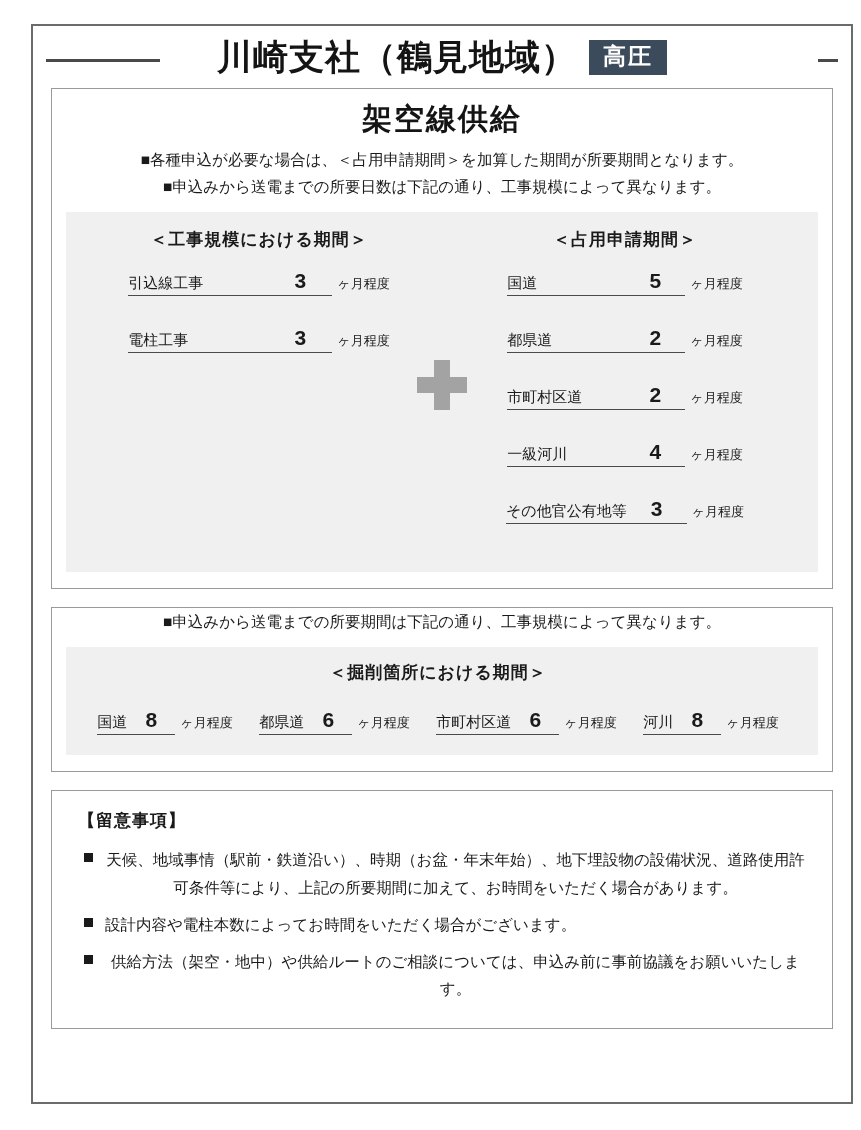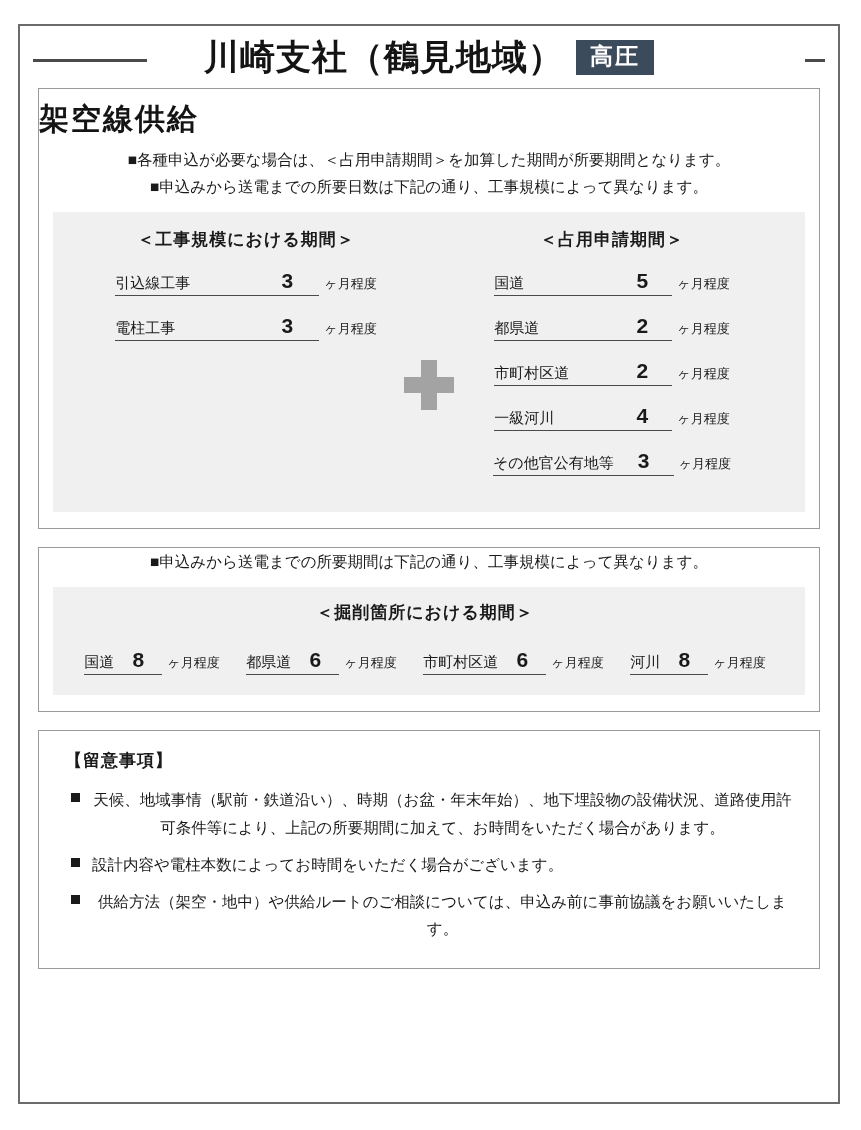--- a/index.html
+++ b/index.html
@@ -10,21 +10,21 @@
   body {
     width: 861px;
     height: 1130px;
     font-family: "Liberation Sans", sans-serif;
     color: #1a1a1a;
     position: relative;
     overflow: hidden;
   }
   .page {
     position: absolute;
-    left: 18px;
+    left: 31px;
     top: 24px;
     width: 822px;
     height: 1080px;
     border: 2px solid #6b6b6b;
     box-sizing: border-box;
   }
   
   .header {
     position: relative;
     height: 62px;
@@ -58,20 +58,21 @@
     line-height: 1;
   }
   
   .section {
     margin: 0 18px 18px 18px;
     border: 1px solid #9a9a9a;
     box-sizing: border-box;
     background: #ffffff;
   }
   .section-title {
+    text-align: center;
     font-size: 30px;
     font-weight: bold;
     letter-spacing: 2px;
     padding: 10px 0 6px 0;
     color: #141414;
   }
   .notes {
     padding: 0 14px 6px 14px;
   }
   .note-line {
@@ -99,21 +100,21 @@
     text-align: center;
     font-size: 17px;
     font-weight: bold;
     letter-spacing: 1px;
     padding: 2px 0 18px 0;
   }
   .row {
     display: flex;
     align-items: flex-start;
     justify-content: center;
-    margin-bottom: 18px;
+    margin-bottom: 30px;
   }
   .row-inner {
     display: flex;
     align-items: baseline;
   }
   .item-label {
     font-size: 15px;
     border-bottom: 1px solid #4a4a4a;
     padding-bottom: 2px;
     white-space: nowrap;

